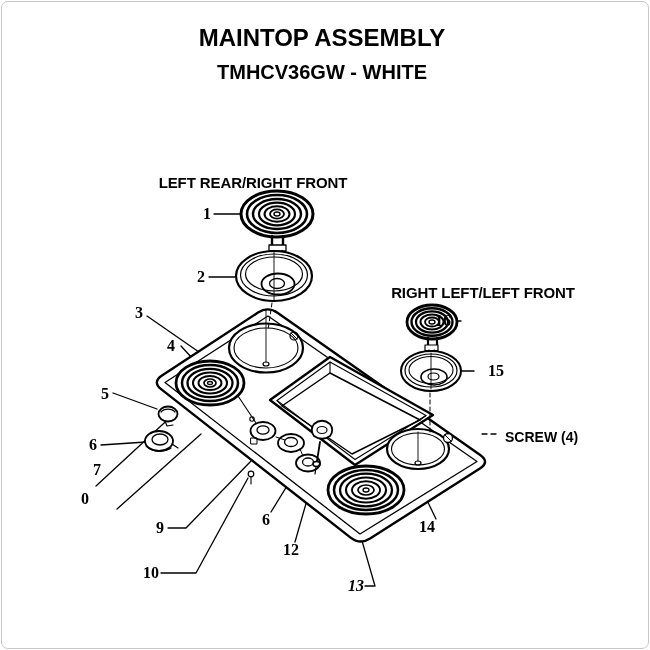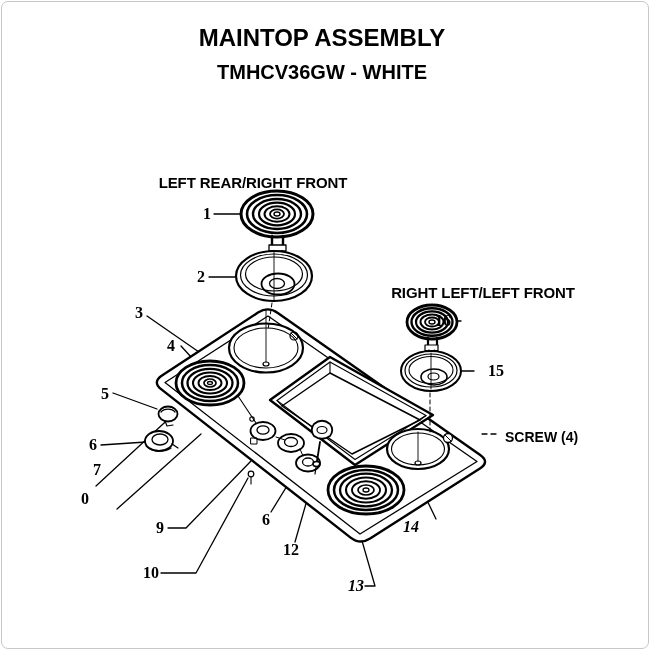--- a/index.html
+++ b/index.html
@@ -214,18 +214,18 @@
       <span class="callout" style="left: 171px; top: 346px;">4</span>
       <span class="callout" style="left: 105px; top: 394px;">5</span>
       <span class="callout" style="left: 93px; top: 445px;">6</span>
       <span class="callout" style="left: 97px; top: 470px;">7</span>
       <span class="callout" style="left: 85px; top: 499px;">0</span>
       <span class="callout" style="left: 160px; top: 528px;">9</span>
       <span class="callout" style="left: 151px; top: 573px;">10</span>
       <span class="callout" style="left: 266px; top: 520px;">6</span>
       <span class="callout" style="left: 291px; top: 550px;">12</span>
       <span class="callout" style="left: 356px; top: 586px; font-style: italic;">13</span>
-      <span class="callout" style="left: 411px; top: 527px; font-style: italic;">14</span>
+      <span class="callout" style="left: 427px; top: 527px;">14</span>
       <span class="callout" style="left: 480px; top: 371px; margin-left: 16px;">15</span>
       <span class="callout" style="left: 443px; top: 321px;">16</span>
     </div>
 
 </div>
 
 </body></html>

